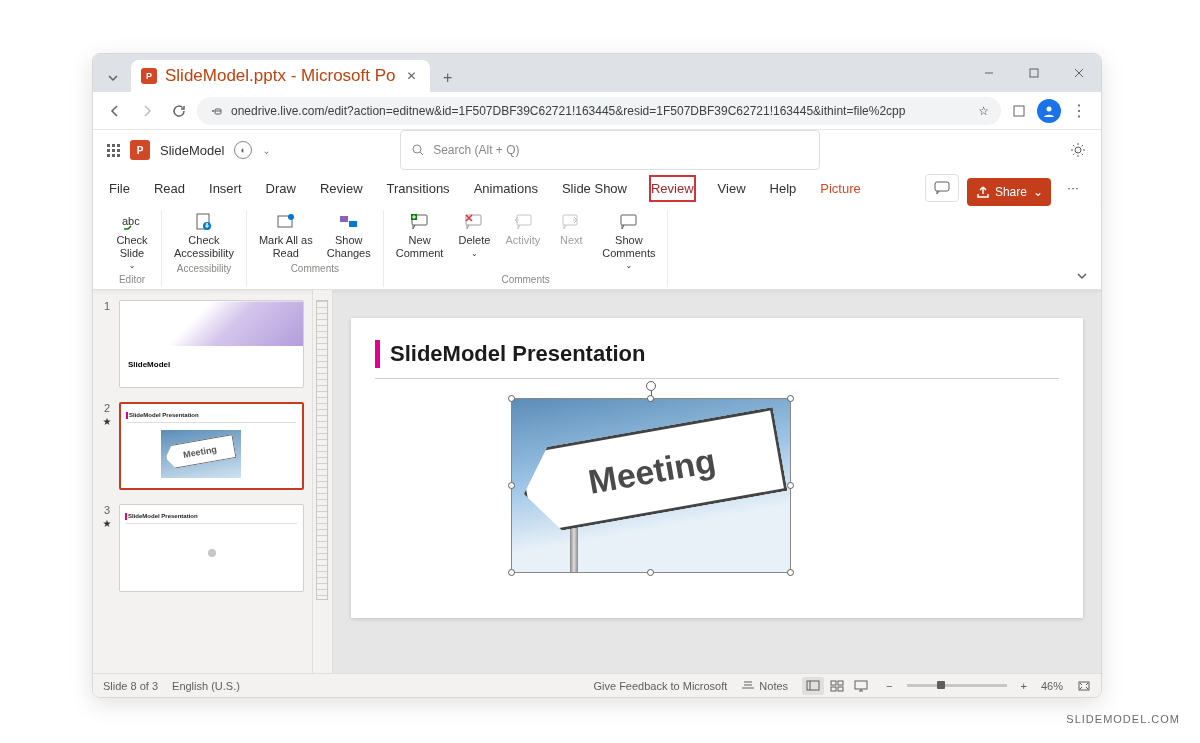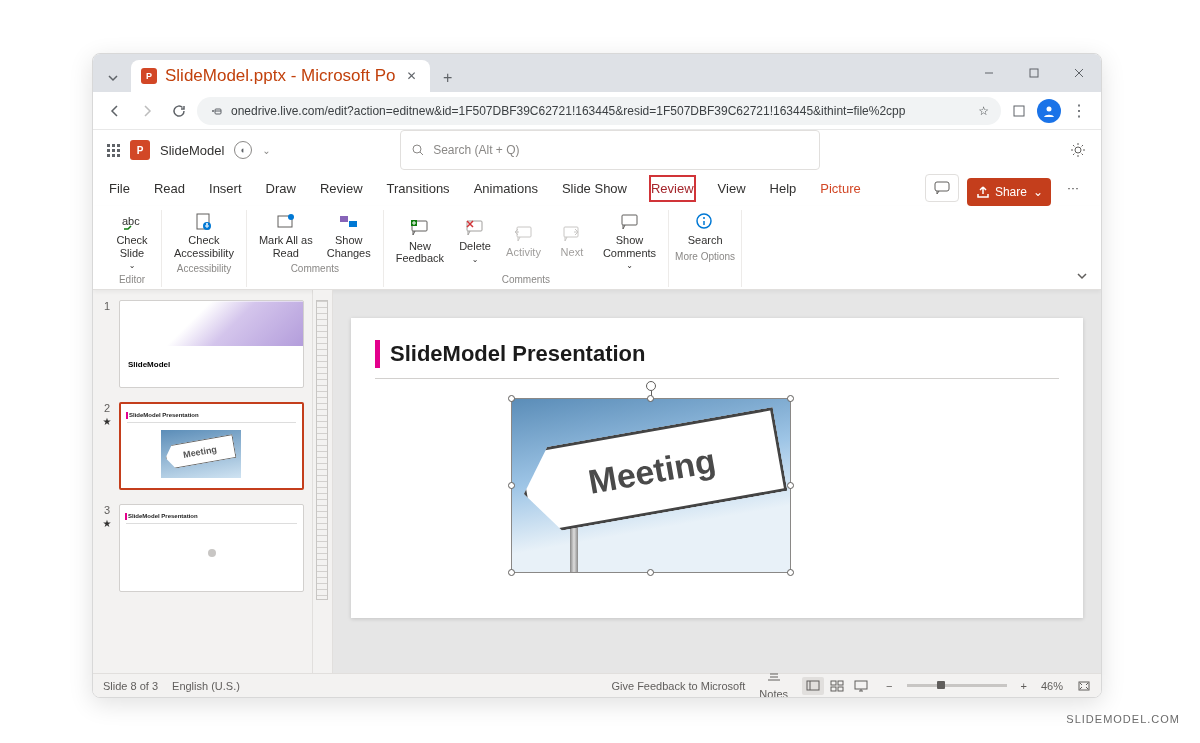--- a/index.html
+++ b/index.html
@@ -38,21 +38,21 @@
   .ribtab{padding:4px 2px;cursor:pointer;}
   .ribtab.highlighted{color:#a4262c;border:2px solid #d13438;padding:4px 0;}
   .ribtab.context{color:#d24726;}
   .ribright{margin-left:auto;display:flex;gap:8px;align-items:center;}
   .ribbtn{height:28px;border:1px solid #e1dfdd;border-radius:4px;display:flex;align-items:center;justify-content:center;padding:0 8px;font-size:12px;gap:6px;}
   .sharebtn{background:#c43e1c;color:#fff;border:none;margin-top:7px;}
   
   .ribbon{background:#fff;border-bottom:1px solid #e1dfdd;display:flex;padding:4px 10px 2px 10px;position:relative;box-shadow:0 2px 4px rgba(0,0,0,0.05);}
   .ribgroup{display:flex;flex-direction:column;align-items:center;padding:0 6px;border-right:1px solid #edebe9;}
   .ribgroup:last-of-type{border-right:none;}
-  .ribitems{display:flex;gap:2px;align-items:center;}
+  .ribitems{display:flex;gap:2px;}
   .ribitem{display:flex;flex-direction:column;align-items:center;justify-content:flex-start;padding:2px 6px;min-width:46px;gap:2px;cursor:pointer;font-size:11px;color:#323130;text-align:center;line-height:1.15;}
   .ribitem.disabled{color:#a19f9d;}
   .ribicon{width:20px;height:20px;display:flex;align-items:center;justify-content:center;}
   .ribgroup-label{font-size:10px;color:#8a8886;padding:2px 0;}
   .ribcollapse{position:absolute;right:12px;bottom:6px;color:#605e5c;}
   
   .workarea{flex:1;display:flex;background:#e6e6e6;overflow:hidden;}
   .thumbs{width:220px;background:#f3f2f1;border-right:1px solid #e1dfdd;padding:10px 8px;overflow:auto;}
   .thumbrow{display:flex;gap:6px;margin-bottom:14px;}
   .thumbnum{width:12px;font-size:11px;color:#605e5c;display:flex;flex-direction:column;align-items:center;gap:2px;}
@@ -298,21 +298,21 @@
         <div class="ribitem">
           <div class="ribicon">
               <svg width="20" height="18">
                 <rect x="2" y="2" width="15" height="10" rx="1" stroke="#605e5c" fill="none"></rect>
                 <path d="M5 12l-2 4v-4" stroke="#605e5c" fill="none"></path>
                 <rect x="1" y="1" width="6" height="6" fill="#107c10"></rect>
                 <path d="M4 2v4M2 4h4" stroke="#fff"></path>
               </svg>
             </div>
           <span style="white-space:pre-line">New
-Feedback</span>
+Comment</span>
         </div>
         <div class="ribitem">
           <div class="ribicon">
               <svg width="20" height="18">
                 <rect x="2" y="2" width="15" height="10" rx="1" stroke="#a19f9d" fill="none"></rect>
                 <path d="M5 12l-2 4v-4" stroke="#a19f9d" fill="none"></path>
                 <path d="M2 2l6 6M8 2l-6 6" stroke="#d13438" stroke-width="1.5"></path>
               </svg>
             </div>
           <span>Delete</span>
@@ -344,35 +344,20 @@
                 <rect x="2" y="2" width="15" height="10" rx="1" stroke="#605e5c" fill="none"></rect>
                 <path d="M5 12l-2 4v-4" stroke="#605e5c" fill="none"></path>
               </svg>
             </div>
           <span style="white-space:pre-line">Show
 Comments</span>
           <span style="font-size:8px;">⌄</span>
         </div>
       </div>
       <div class="ribgroup-label">Comments</div>
-    </div>
-    <div class="ribgroup">
-      <div class="ribitems">
-        <div class="ribitem">
-          <div class="ribicon">
-              <svg width="20" height="20">
-                <circle cx="9" cy="9" r="7" stroke="#0078d4" fill="none" stroke-width="1.5"></circle>
-                <circle cx="9" cy="6" r="1" fill="#0078d4"></circle>
-                <line x1="9" y1="9" x2="9" y2="13" stroke="#0078d4" stroke-width="1.5"></line>
-              </svg>
-            </div>
-          <span>Search</span>
-        </div>
-      </div>
-      <div class="ribgroup-label">More Options</div>
     </div>
     <div class="ribcollapse">
         <svg width="14" height="14">
           <path d="M3 5l4 4 4-4" stroke="#605e5c" fill="none" stroke-width="1.5"></path>
         </svg>
       </div>
   </div>
 
   <div class="workarea">
     <div class="thumbs">
@@ -440,21 +425,21 @@
         </div>
       </div>
     </div>
   </div>
 
   <div class="status">
     <span>Slide 8 of 3</span>
     <span>English (U.S.)</span>
     <div class="spacer"></div>
     <span>Give Feedback to Microsoft</span>
-    <span style="display:flex;align-items:center;gap:4px;flex-direction:column;">
+    <span style="display:flex;align-items:center;gap:4px;">
       <svg width="14" height="12">
           <path d="M1 8h12M3 5h8M3 2h8" stroke="#605e5c"></path>
         </svg>
       <span>Notes</span>
     </span>
     <div class="viewbtns">
       <div class="viewbtn active">
           <svg width="14" height="12">
             <rect x="1" y="1" width="12" height="9" stroke="#605e5c" fill="none"></rect>
             <line x1="4" y1="1" x2="4" y2="10" stroke="#605e5c"></line>

